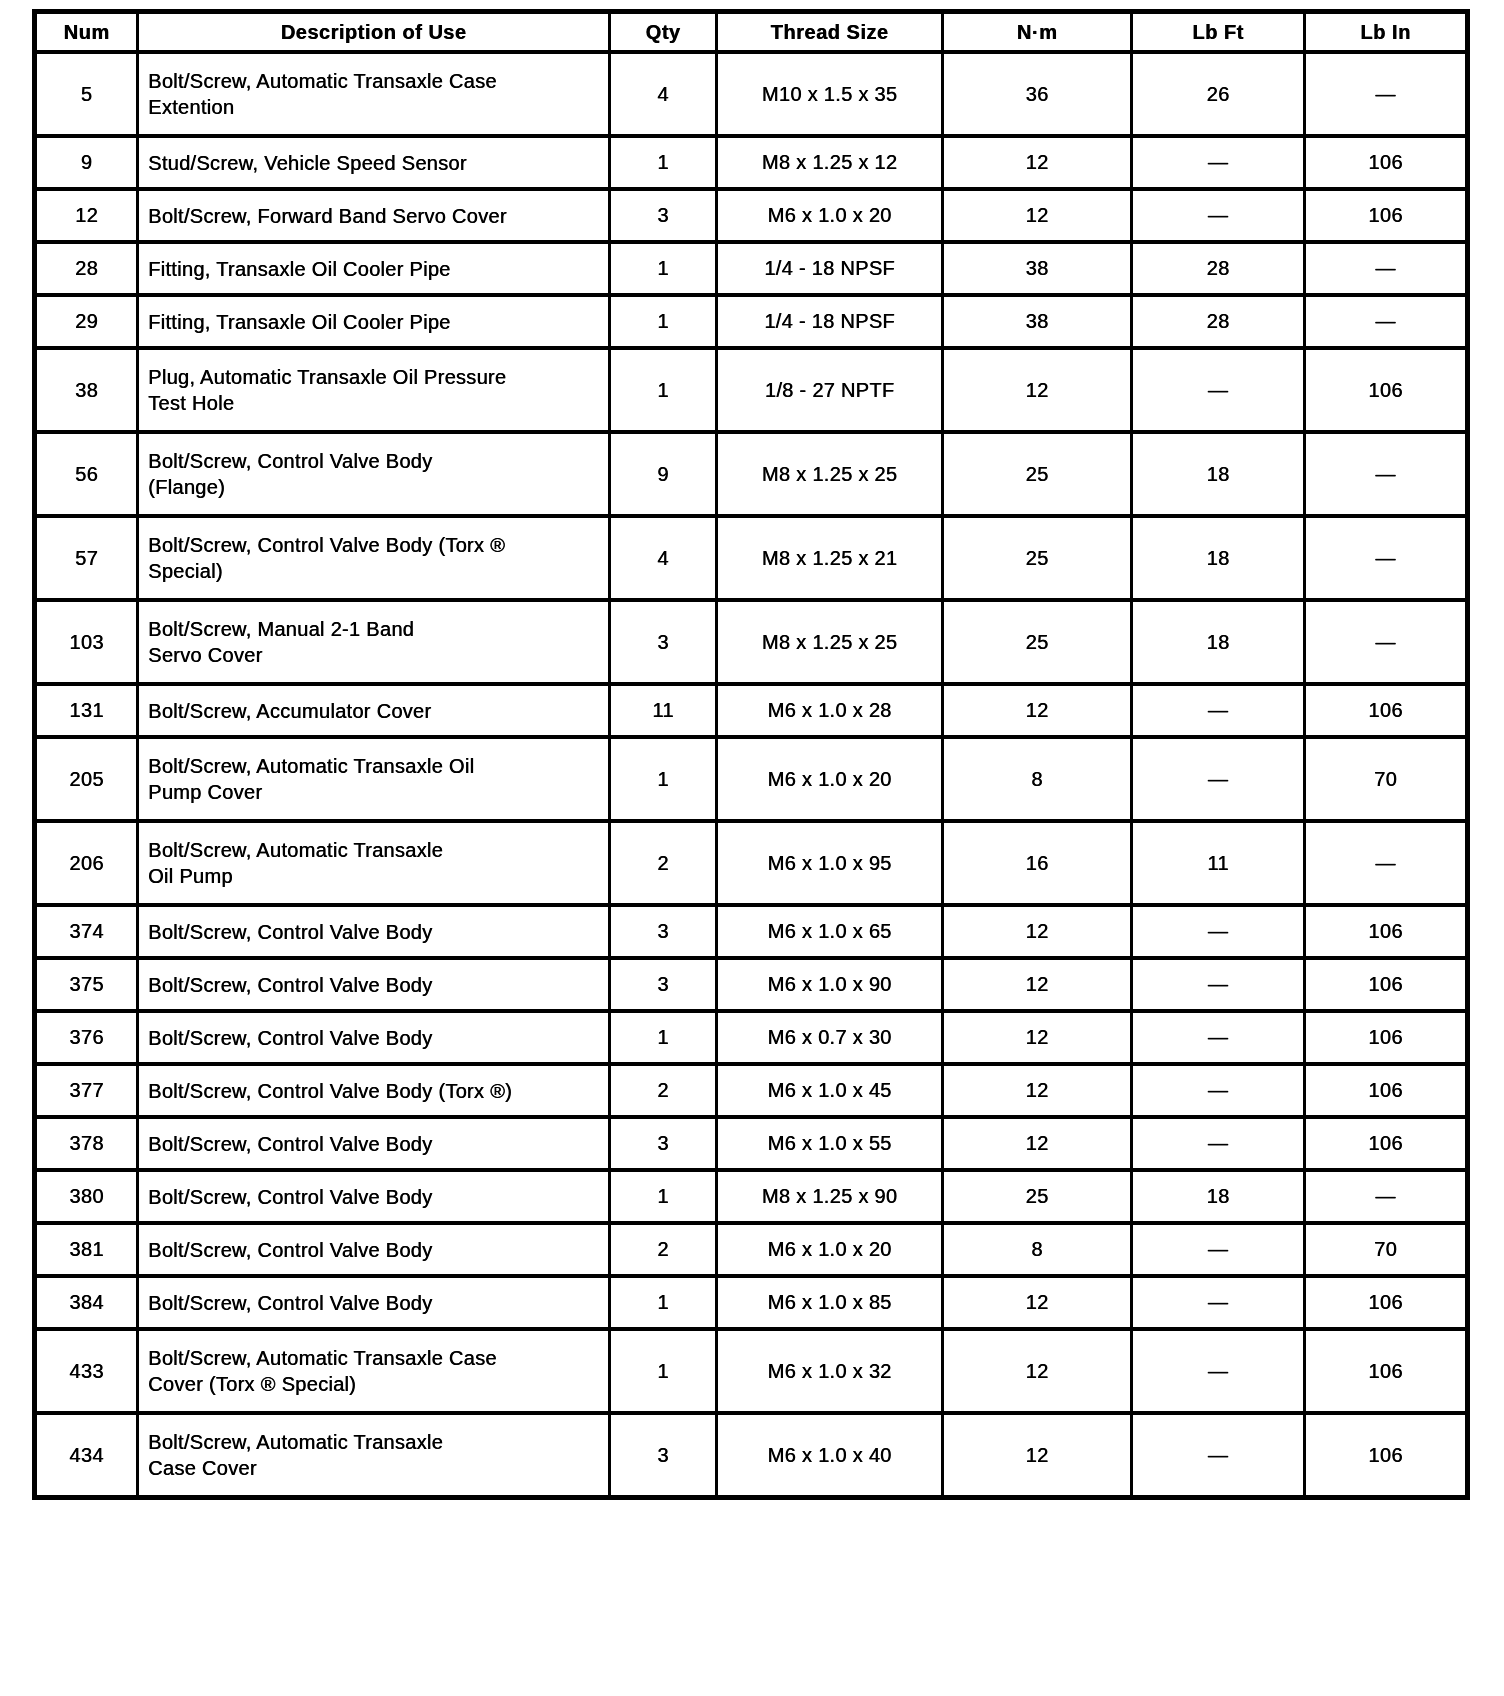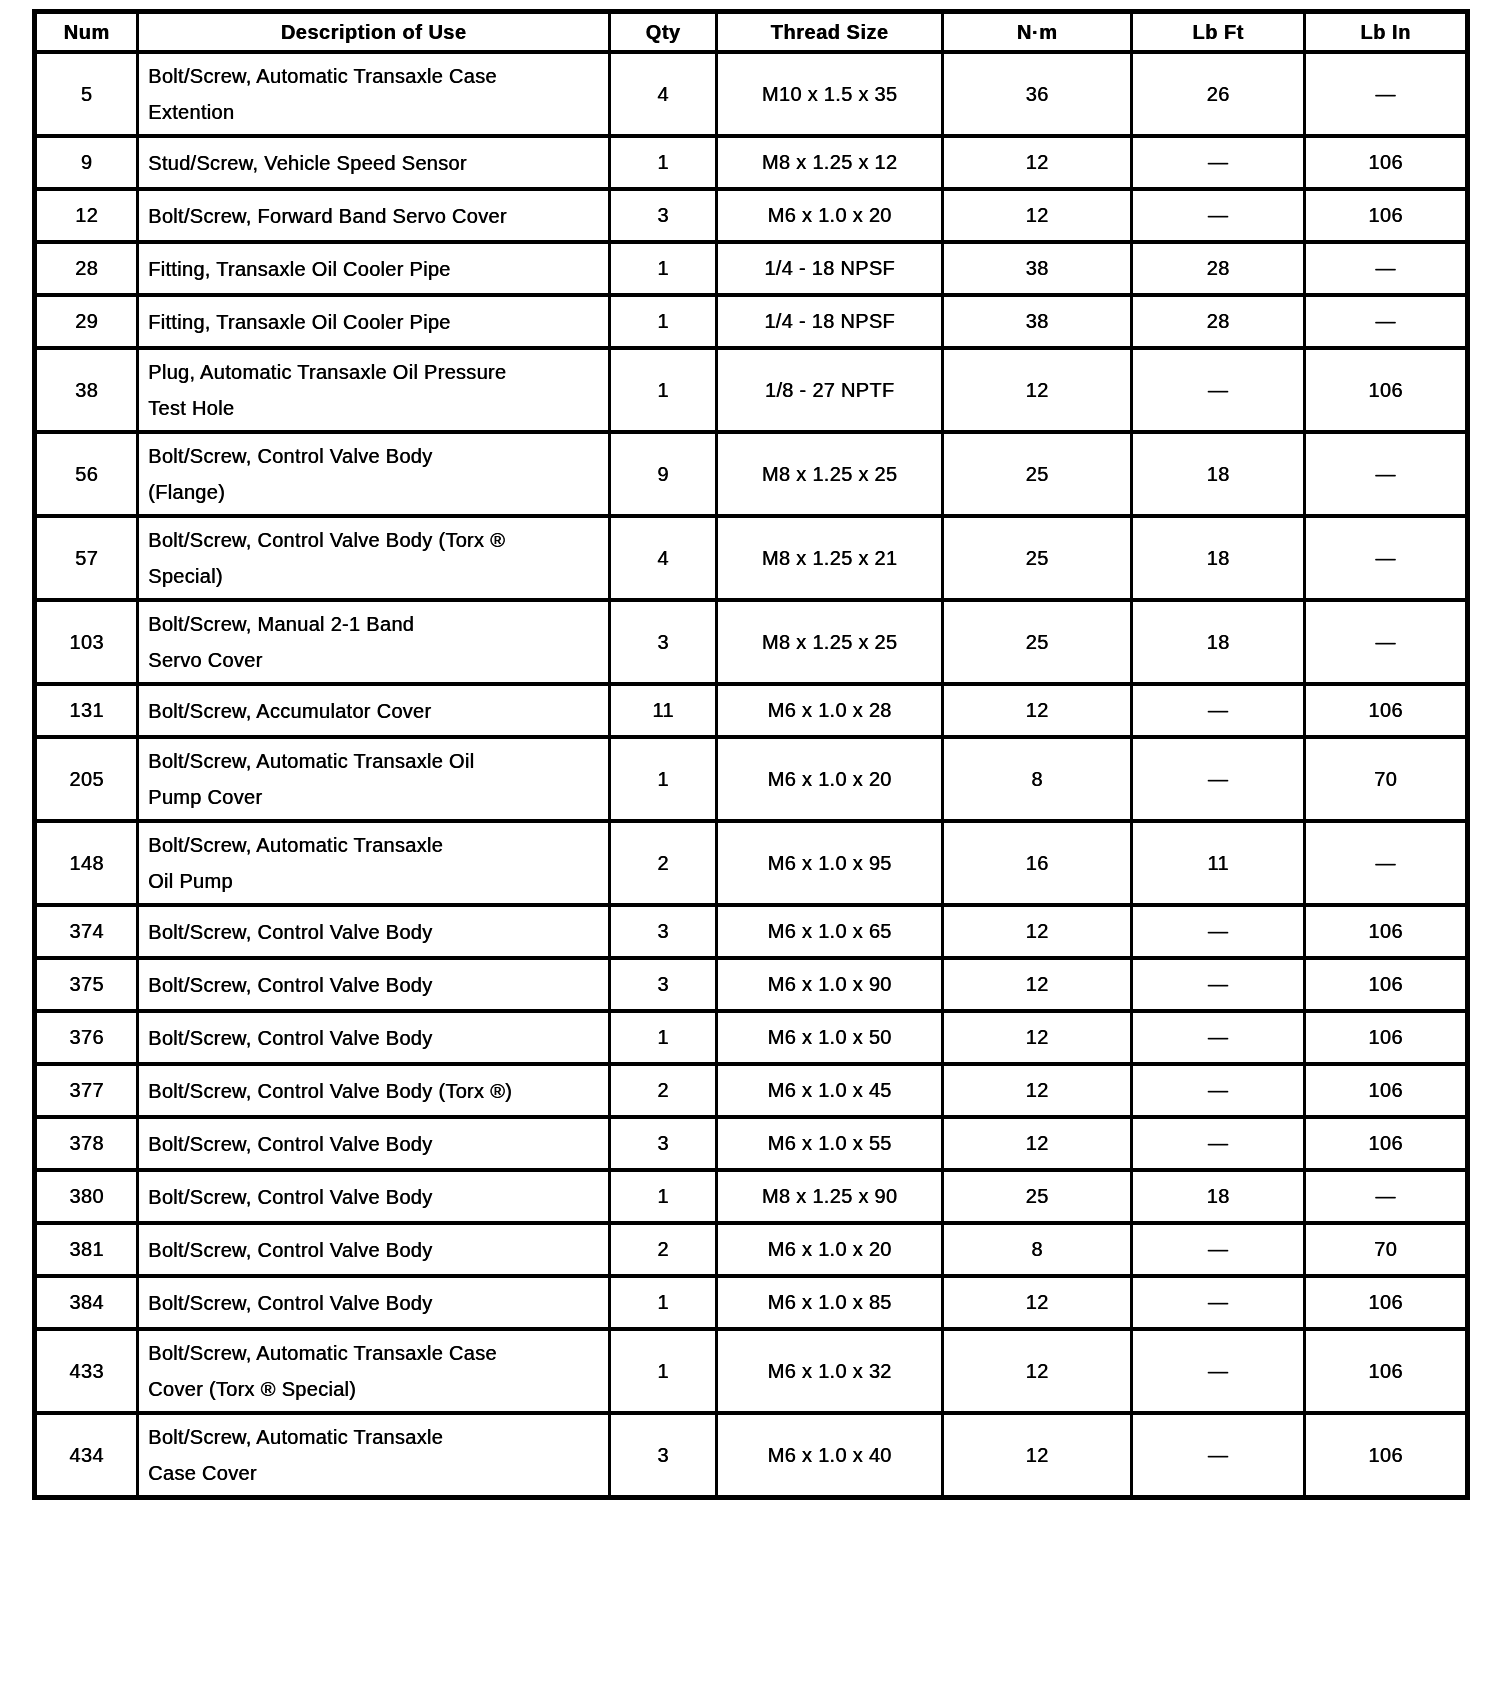--- a/index.html
+++ b/index.html
@@ -47,21 +47,21 @@
     text-align:center;
     letter-spacing:0.3px;
     padding:0;
   }
   tr.single td { height:41px; }
   tr.tall   td { height:72px; }
   td.col-description {
     text-align:left;
     padding:4px 6px 4px 9px;
     white-space:pre-line;
-    line-height:36px;
+    line-height:26px;
   }
 </style>
 </head>
 <body>
 
 <div class="scan-page">
   <table class="spec">
     <colgroup>
       <col style="width:103px">
       <col style="width:472px">
@@ -182,21 +182,21 @@
           <td class="col-num">205</td>
           <td class="col-description">Bolt/Screw, Automatic Transaxle Oil
 Pump Cover</td>
           <td class="col-qty">1</td>
           <td class="col-thread-size">M6 x 1.0 x 20</td>
           <td class="col-nm">8</td>
           <td class="col-lb-ft">—</td>
           <td class="col-lb-in">70</td>
         </tr>
         <tr class="tall">
-          <td class="col-num">148</td>
+          <td class="col-num">206</td>
           <td class="col-description">Bolt/Screw, Automatic Transaxle
 Oil Pump</td>
           <td class="col-qty">2</td>
           <td class="col-thread-size">M6 x 1.0 x 95</td>
           <td class="col-nm">16</td>
           <td class="col-lb-ft">11</td>
           <td class="col-lb-in">—</td>
         </tr>
         <tr class="single">
           <td class="col-num">374</td>
@@ -213,21 +213,21 @@
           <td class="col-qty">3</td>
           <td class="col-thread-size">M6 x 1.0 x 90</td>
           <td class="col-nm">12</td>
           <td class="col-lb-ft">—</td>
           <td class="col-lb-in">106</td>
         </tr>
         <tr class="single">
           <td class="col-num">376</td>
           <td class="col-description">Bolt/Screw, Control Valve Body</td>
           <td class="col-qty">1</td>
-          <td class="col-thread-size">M6 x 1.0 x 50</td>
+          <td class="col-thread-size">M6 x 0.7 x 30</td>
           <td class="col-nm">12</td>
           <td class="col-lb-ft">—</td>
           <td class="col-lb-in">106</td>
         </tr>
         <tr class="single">
           <td class="col-num">377</td>
           <td class="col-description">Bolt/Screw, Control Valve Body (Torx ®)</td>
           <td class="col-qty">2</td>
           <td class="col-thread-size">M6 x 1.0 x 45</td>
           <td class="col-nm">12</td>

